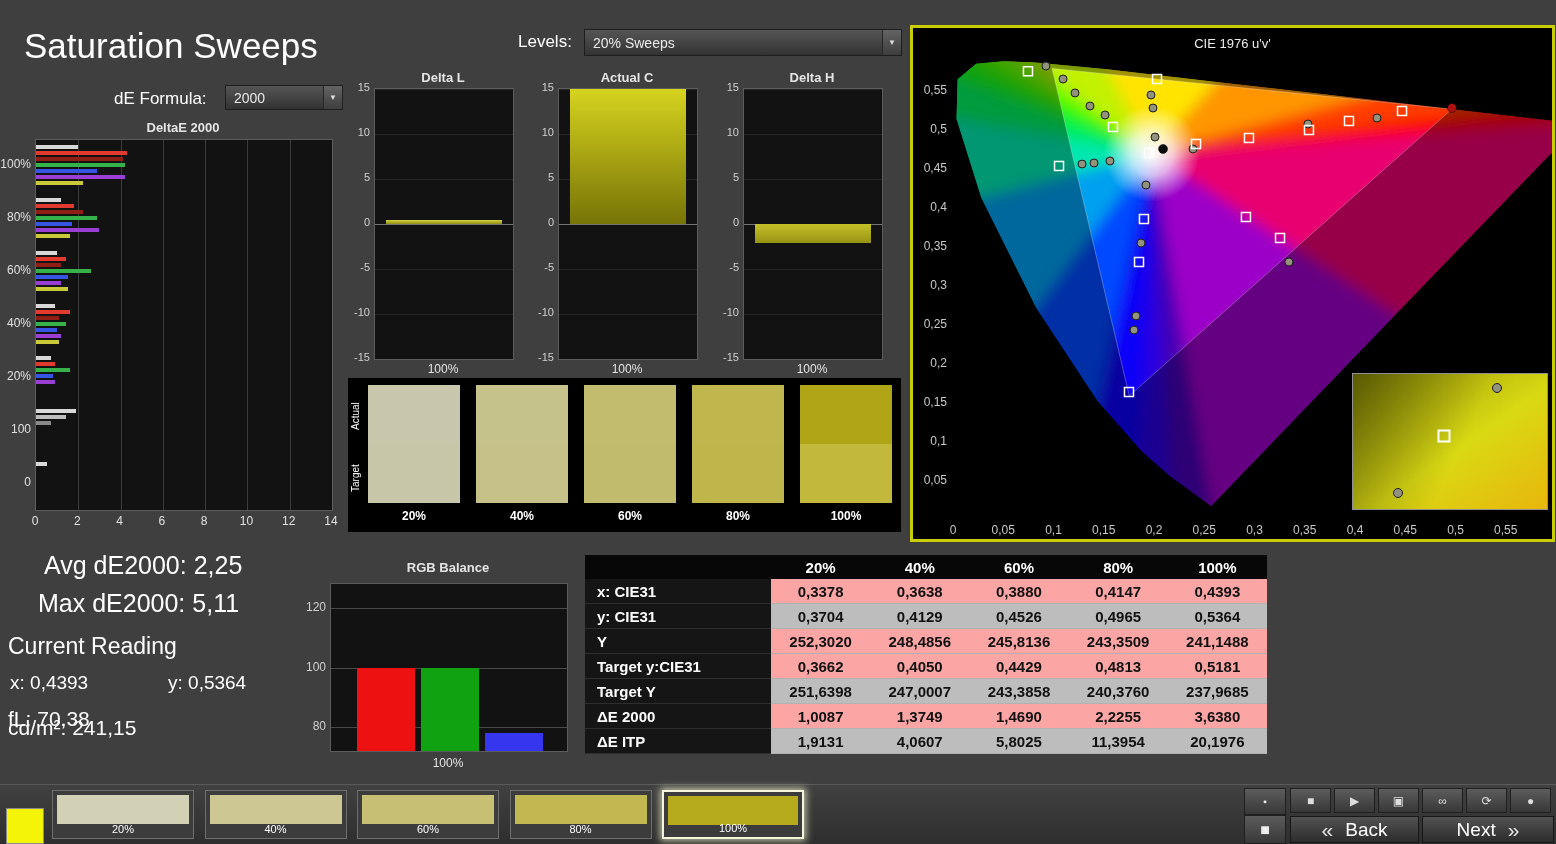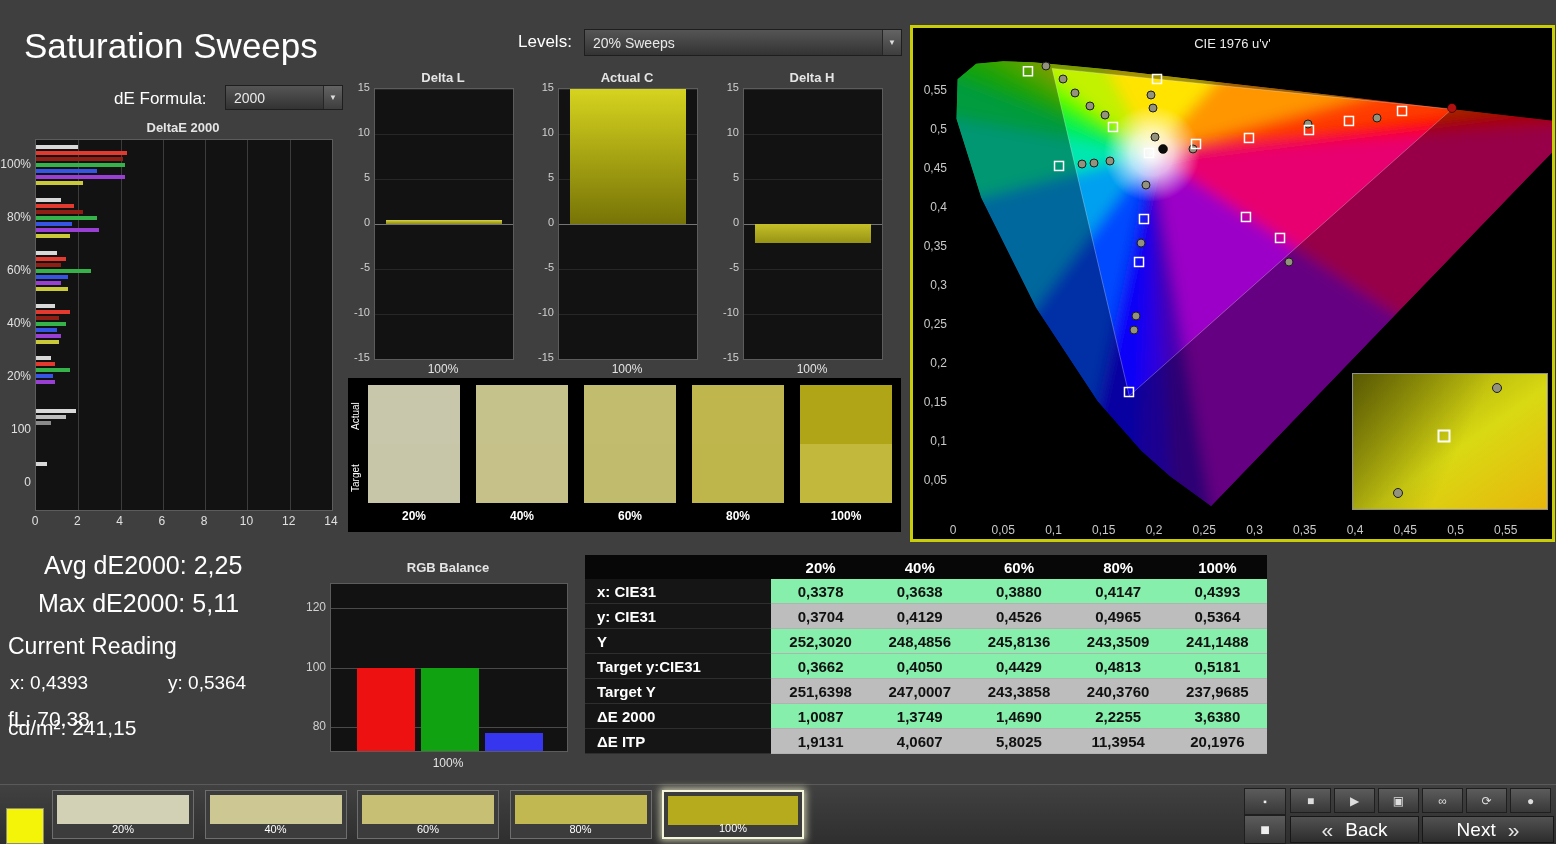--- a/index.html
+++ b/index.html
@@ -81,21 +81,21 @@
   #read-y{left:168px;top:672px;}
   #read-fl{left:8px;top:707px;font-size:21px;}
   #read-cd{left:8px;top:716px;font-size:21px;}
 
   #tablewrap{position:absolute;left:585px;top:555px;width:682px;}
   table{width:100%;border-collapse:collapse;}
   th{background:#070707;color:#fff;font-size:15px;font-weight:bold;height:24px;padding:0;text-align:center;}
   th.corner{width:186px;}
   td{height:24px;padding:0;font-size:15px;font-weight:bold;}
   td.rl{background:#151515;color:#fff;text-align:left;padding-left:12px;border-bottom:1px solid #2e2e2e;}
-  td.v{background:#86efac;color:#111;text-align:center;border-bottom:1px solid #b2b2b2;}
+  td.v{background:#fca5a5;color:#111;text-align:center;border-bottom:1px solid #b2b2b2;}
   tr.alt td.v{background:#bdbdbd;}
 
   #bbar{position:absolute;left:0;top:784px;width:1556px;height:60px;
         background:linear-gradient(#414141,#2e2e2e);border-top:1px solid #5a5a5a;}
   #cur-swatch{position:absolute;left:6px;top:23px;width:36px;height:34px;border:1px solid #8a8a8a;}
   #patch-row{position:absolute;left:52px;top:5px;width:760px;height:52px;}
   .patchbtn{position:absolute;top:0;width:142px;height:49px;background:#3c3c3c;border:1px solid #6e6e6e;
             box-sizing:border-box;cursor:pointer;}
   .patchbtn.sel{border:2px solid #f5f5dc;box-shadow:0 0 7px 2px rgba(250,250,210,0.7);}
   .patchsw{position:absolute;left:4px;top:4px;right:4px;height:29px;}

